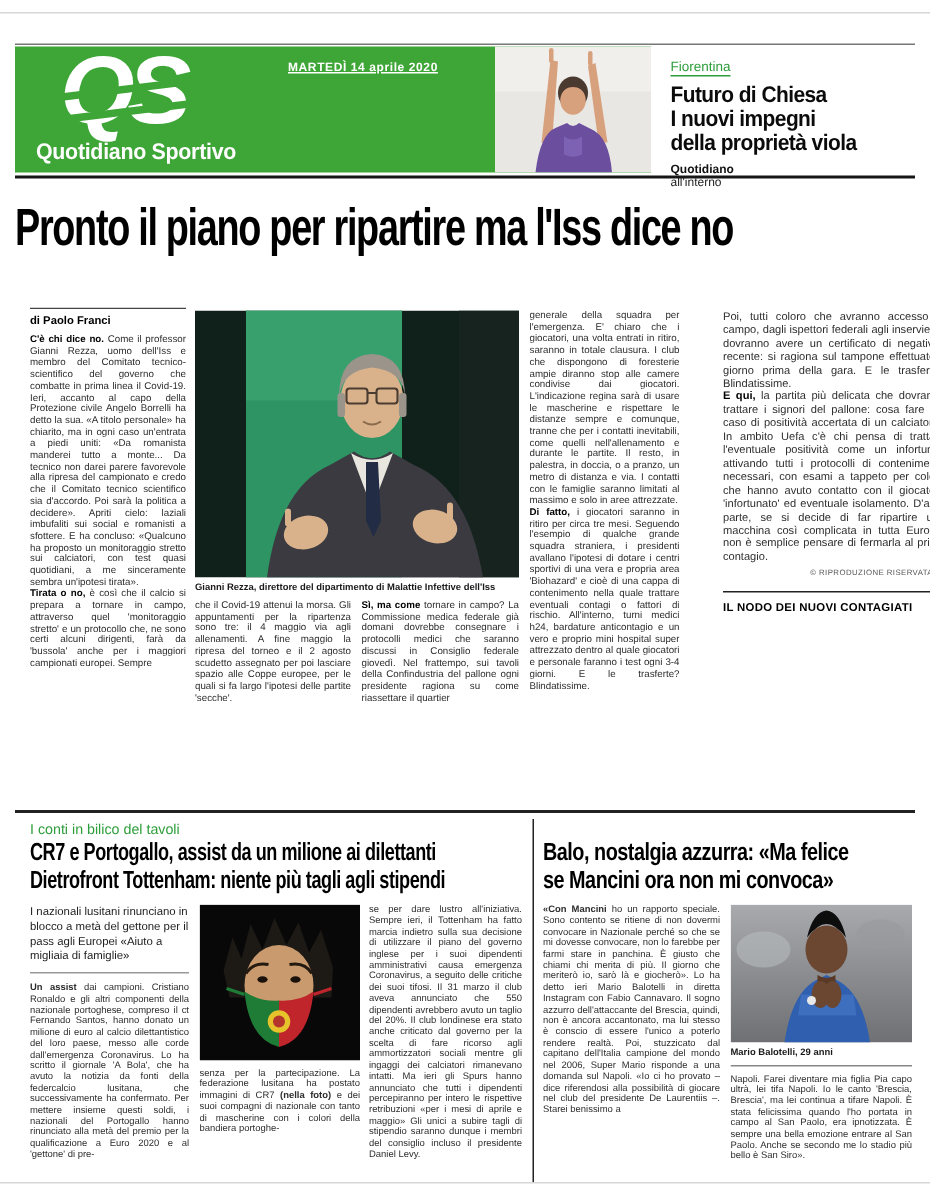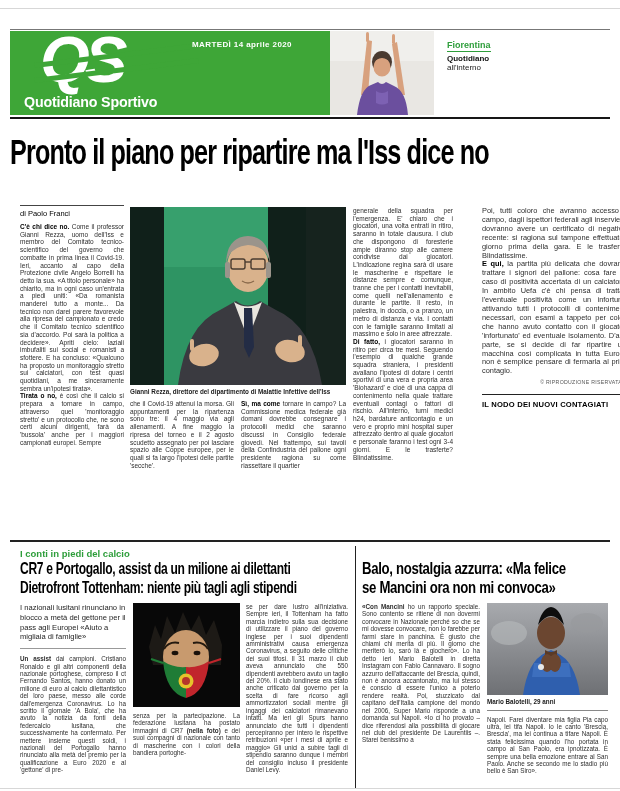--- a/index.html
+++ b/index.html
@@ -13,45 +13,45 @@
   .rule-mid{left:10px;width:600px;height:1.5px;background:#222;}
   .vrule{width:1px;background:#222;}
   
   .banner{left:10px;top:31px;width:424px;height:84px;background:#3EA637;}
   .qs-logo{position:absolute;left:30px;top:-8px;width:150px;height:70px;}
   .qs-text{font-size:64px;font-weight:bold;color:#fff;letter-spacing:-5px;font-style:italic;}
   .stripe{position:absolute;height:5px;background:#3EA637;left:-6px;width:165px;transform:rotate(-7deg);}
   .s1{top:30px;} .s2{top:45px;}
   .logo-name{position:absolute;left:14px;bottom:5px;font-size:15px;font-weight:bold;color:#fff;
              white-space:nowrap;transform:scaleX(.95);transform-origin:0 50%;letter-spacing:-.2px;}
-  .date{position:absolute;left:182px;top:9px;font-size:8px;font-weight:bold;color:#fff;letter-spacing:.4px;}
+  .date{position:absolute;left:182px;top:9px;font-size:8px;font-weight:bold;color:#fff;letter-spacing:.4px;text-decoration:underline;}
   .contact{position:absolute;left:182px;bottom:7px;font-size:7.3px;line-height:8.8px;color:#fff;}
   .promo-photo{position:absolute;right:0;top:0;width:104px;height:84px;margin:0;}
   .promo{left:447px;top:34px;width:163px;}
-  .kicker-green{color:#2E9E3B;font-weight:bold;}
+  .kicker-green{color:#2E9E3B;font-weight:normal;}
   .promo-kicker{display:inline-block;font-size:9px;border-bottom:1.5px solid #2E9E3B;padding-bottom:1px;}
   .promo-title{margin:4px 0 3px;font-size:15px;line-height:16.2px;font-weight:bold;letter-spacing:-.4px;color:#0b0b0b;}
   .promo-title div{white-space:nowrap;transform:scaleX(.93);transform-origin:0 0;}
   .promo-author{font-size:8px;font-weight:bold;margin-top:2px;}
   .promo-note{font-size:8px;color:#222;}
   
   .main-head{left:10px;top:132px;font-size:35px;font-weight:bold;letter-spacing:-1.2px;color:#000;}
   .main-head span{display:inline-block;white-space:nowrap;transform:scaleX(.72);transform-origin:0 0;}
   .deck{left:10px;top:177px;font-size:10px;color:#1c1c1c;margin:0;}
   .deck span{display:inline-block;white-space:nowrap;transform:scaleX(.88);transform-origin:0 0;}
   .col{overflow:hidden;}
   .body{margin:0;font-size:6.5px;line-height:7.7px;text-align:justify;color:#2d2d2d;}
   .body b,.byline-block{color:#000;}
   .c1{left:20px;top:205px;width:104px;height:332px;}
   .c2{left:130px;top:400px;width:104px;height:138px;}
   .c3{left:241px;top:400px;width:105px;height:138px;}
   .c4{left:353px;top:207px;width:100px;height:331px;}
   .c5{left:482px;top:207px;width:148px;height:331px;}
   .b5{font-size:7.4px;line-height:8.9px;}
-  .byline-block{border-top:1px solid #444;padding-top:3px;margin-bottom:5px;font-size:7.5px;font-weight:normal;}
+  .byline-block{border-top:1px solid #444;padding-top:3px;margin-bottom:5px;font-size:7.5px;font-weight:bold;}
   .rezza{left:130px;top:207px;width:216px;margin:0;}
   .caption{font-size:6.3px;font-weight:bold;color:#1a1a1a;margin-top:3px;line-height:7.5px;}
   .copyright{font-size:5.2px;color:#555;text-align:right;padding-right:8px;margin-top:3px;letter-spacing:.3px;}
   .info-box{margin-top:9px;border-top:1.5px solid #222;padding-top:5px;}
   .box-kicker{font-size:7.6px;font-weight:bold;letter-spacing:.2px;color:#000;}
   .box-green{margin-top:3px;font-size:12px;line-height:13.8px;font-weight:bold;color:#2E9E3B;letter-spacing:-.2px;}
   
   .sec-kicker{font-size:9.5px;}
   .k-left{left:20px;top:548px;}
   .k-right{left:362px;top:548px;}
@@ -100,20 +100,25 @@
         <ellipse cx="52" cy="36" rx="8.5" ry="9.5" fill="#d8a17e"></ellipse>
         <path d="M43 33 Q44 24 52 24 Q60 24 61 33 Q58 27 52 27 Q46 27 43 33 Z" fill="#4a3a30"></path>
         <path d="M27 84 Q30 58 41 54 L48 51 Q52 55 56 51 L64 55 Q76 60 78 84 Z" fill="#6b4f9e"></path>
         <path d="M46 60 Q52 64 58 60 L58 72 Q52 75 46 72 Z" fill="#7d61b3"></path>
       </svg>
     </figure>
   </header>
 
   <aside class="abs promo">
     <div class="kicker-green promo-kicker">Fiorentina</div>
+    <div class="promo-title">
+      <div>Futuro di Chiesa</div>
+      <div>I nuovi impegni</div>
+      <div>della proprietà viola</div>
+    </div>
     <div class="promo-author">Quotidiano</div>
     <div class="promo-note">all'interno</div>
   </aside>
 
   <div class="abs rule-heavy" style="top:117px"></div>
 
   <h1 class="abs main-head" style="margin:0">
     <span>Pronto il piano per ripartire ma l'Iss dice no</span>
   </h1>
 
@@ -163,21 +168,21 @@
     <p class="body b5"><b>E qui,</b><span> la partita più delicata che dovranno trattare i signori del pallone: cosa fare nel caso di positività accertata di un calciatore? In ambito Uefa c'è chi pensa di trattare l'eventuale positività come un infortunio, attivando tutti i protocolli di contenimento necessari, con esami a tappeto per coloro che hanno avuto contatto con il giocatore 'infortunato' ed eventuale isolamento. D'altra parte, se si decide di far ripartire una macchina così complicata in tutta Europa, non è semplice pensare di fermarla al primo contagio.</span></p>
     <div class="copyright">© RIPRODUZIONE RISERVATA</div>
     <div class="info-box">
       <div class="box-kicker">IL NODO DEI NUOVI CONTAGIATI</div>
     </div>
   </div>
 
   <div class="abs rule-mid" style="top:540px"></div>
   <div class="abs vrule" style="left:355px;top:546px;height:242px"></div>
 
-  <div class="abs kicker-green sec-kicker k-left">I conti in piedi del calcio</div>
+  <div class="abs kicker-green sec-kicker k-left">I conti in bilico del tavoli</div>
   <div class="abs sec-head h-left">
     <div>CR7 e Portogallo, assist da un milione ai dilettanti</div>
     <div>Dietrofront Tottenham: niente più tagli agli stipendi</div>
   </div>
   <div class="abs bcol cr-a">
     <p class="cr-deck">I nazionali lusitani rinunciano in blocco a metà del gettone per il pass agli Europei «Aiuto a migliaia di famiglie»</p>
     <div class="deck-rule"></div>
     <p class="bbody"><b>Un assist</b><span> dai campioni. Cristiano Ronaldo e gli altri componenti della nazionale portoghese, compreso il ct Fernando Santos, hanno donato un milione di euro al calcio dilettantistico del loro paese, messo alle corde dall'emergenza Coronavirus. Lo ha scritto il giornale 'A Bola', che ha avuto la notizia da fonti della federcalcio lusitana, che successivamente ha confermato. Per mettere insieme questi soldi, i nazionali del Portogallo hanno rinunciato alla metà del premio per la qualificazione a Euro 2020 e al 'gettone' di pre-</span></p>
   </div>
   <div class="abs bcol cr-b">

